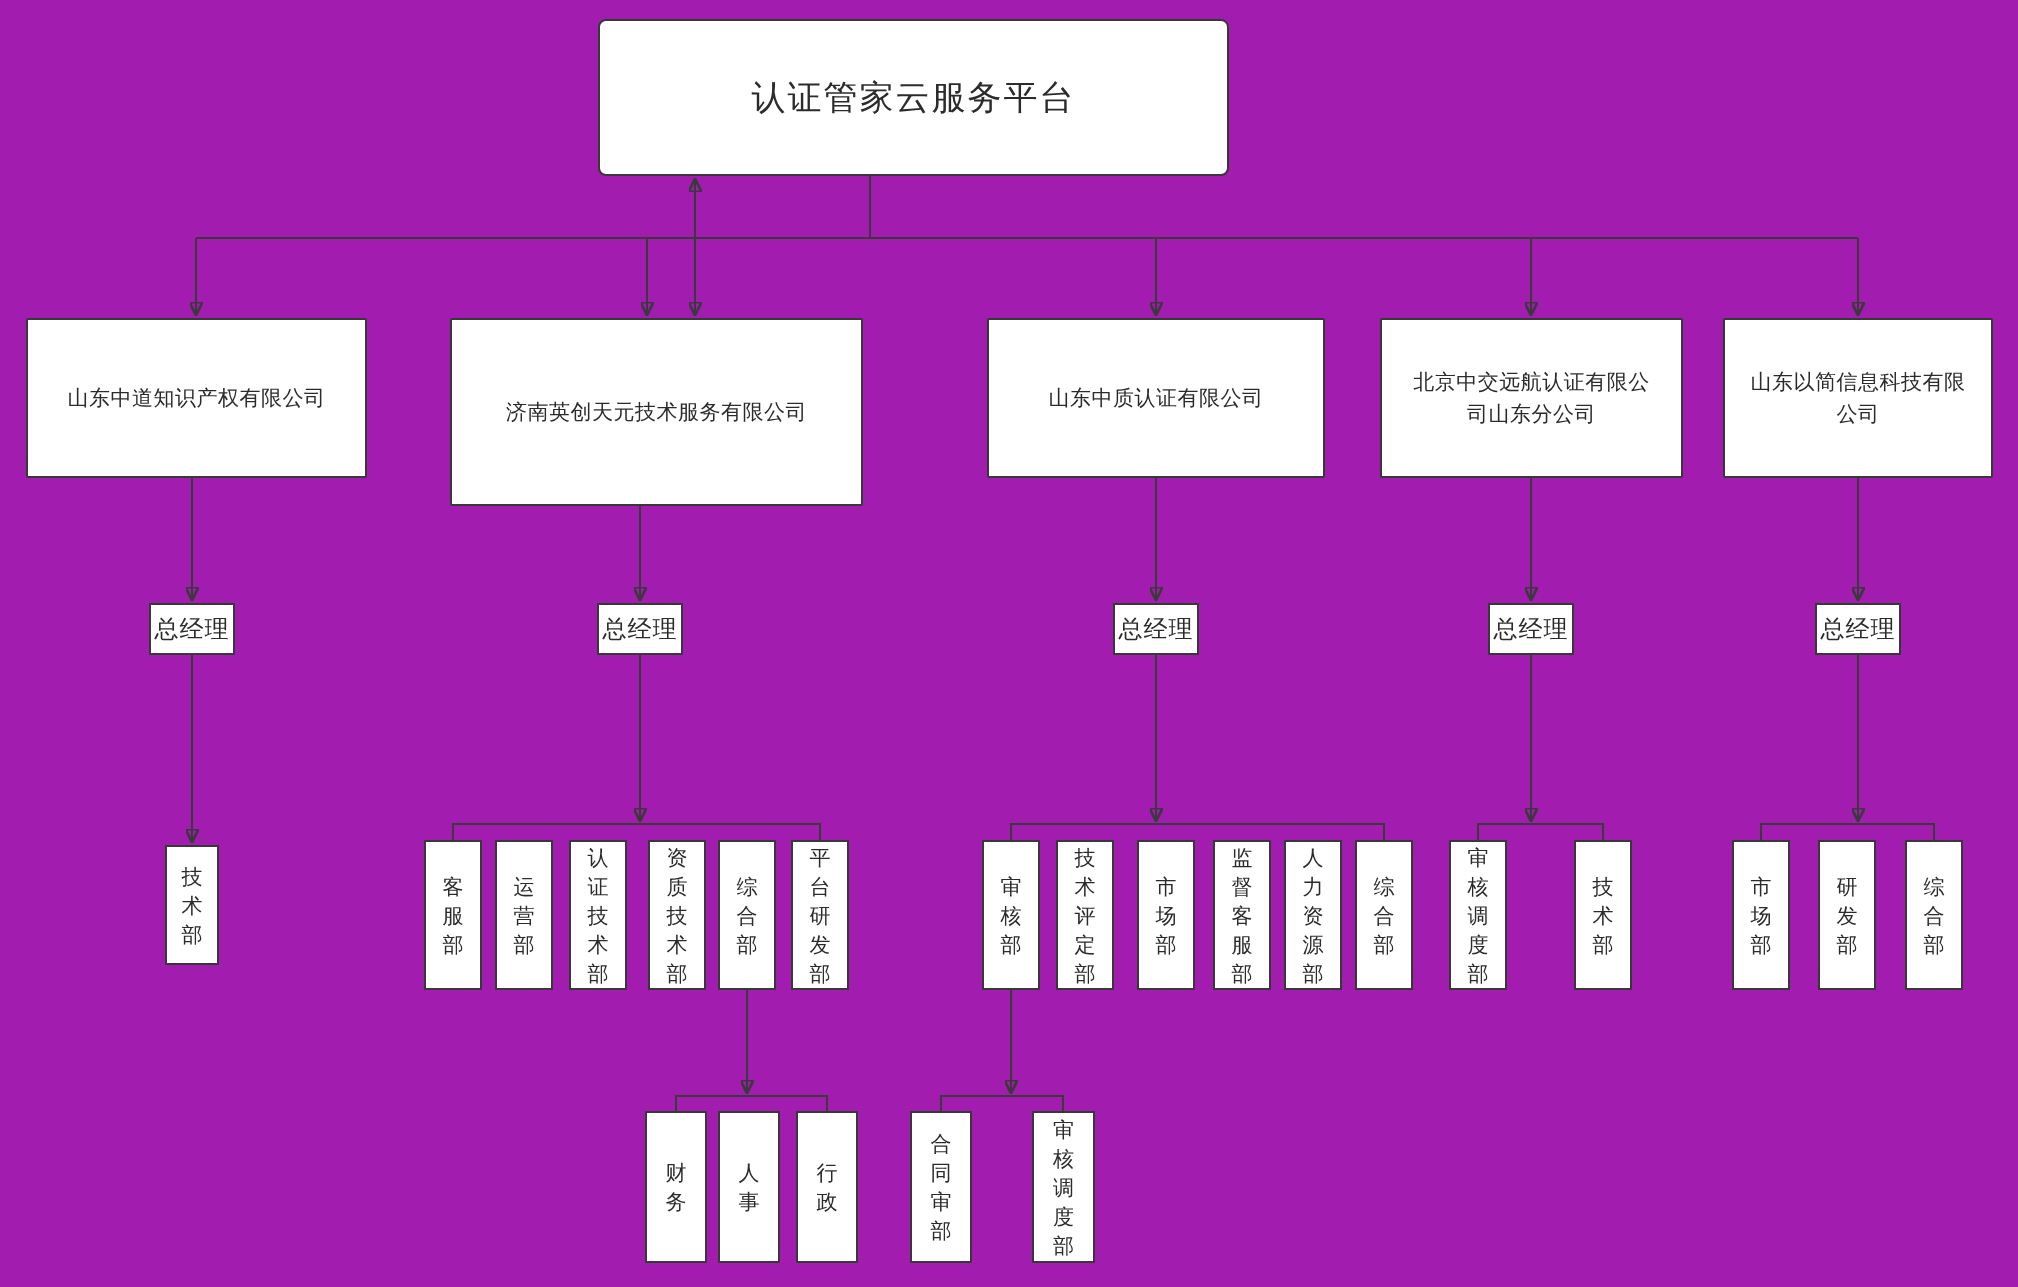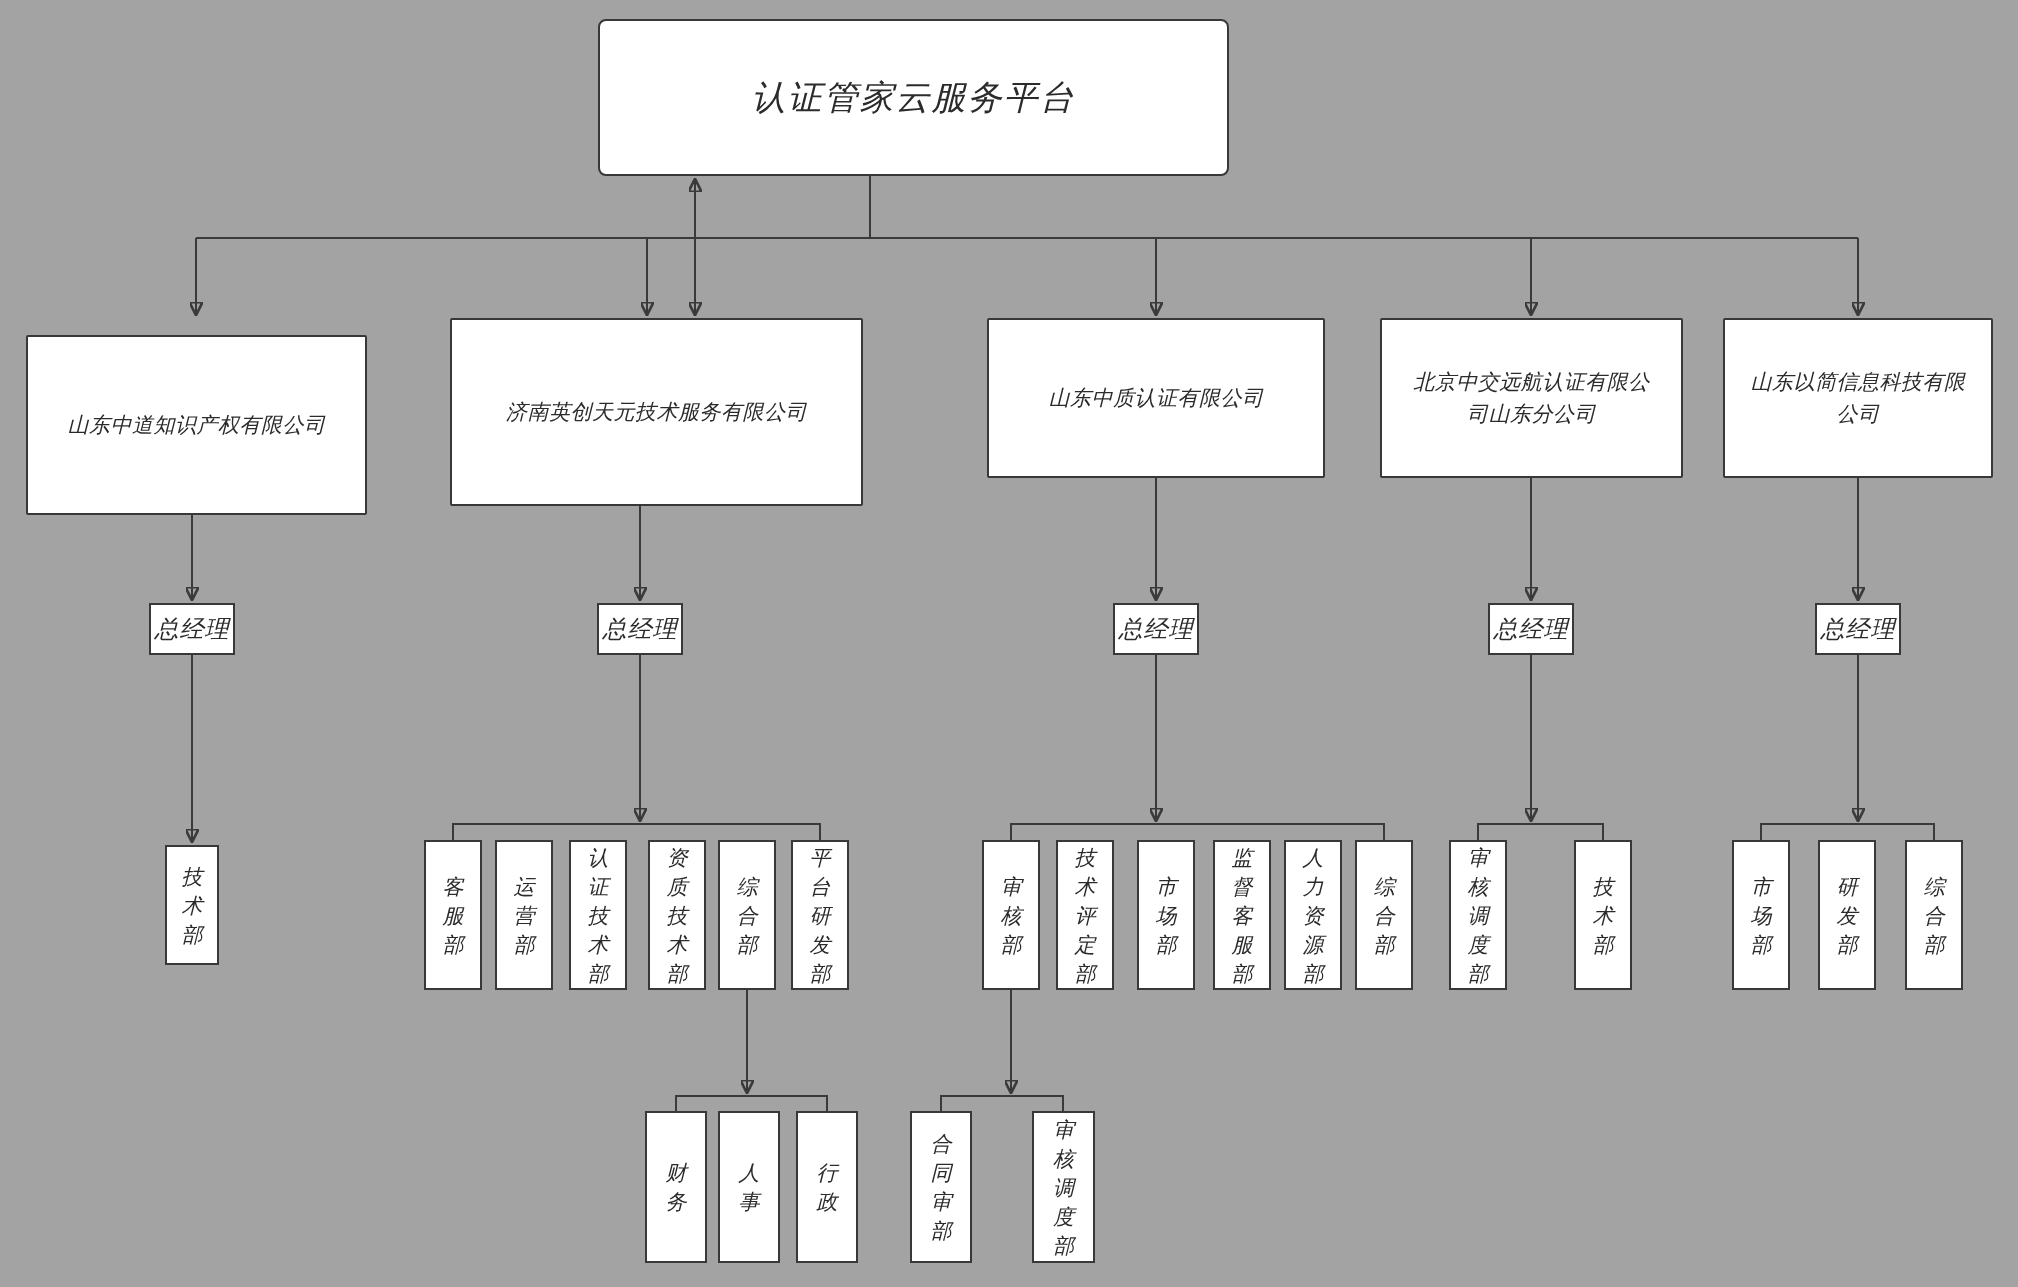--- a/index.html
+++ b/index.html
@@ -1,18 +1,18 @@
 <!DOCTYPE html>
 <html><head>
 <meta charset="utf-8">
 <style>
   html,body{margin:0;padding:0;background:#fbfbfb;}
   .canvas{
-    position:relative;width:2018px;height:1287px;background:#a3a3a3;
-    font-family:"Liberation Sans", sans-serif;color:#2b2b2b;overflow:hidden;font-style:italic;
+    position:relative;width:2018px;height:1287px;background:#a21caf;
+    font-family:"Liberation Sans", sans-serif;color:#2b2b2b;overflow:hidden;
   }
   .connectors{position:absolute;left:0;top:0;width:2018px;height:1287px;}
   .connectors path{stroke:#3a3a3a;stroke-width:2;fill:none;}
   .node{
     position:absolute;box-sizing:border-box;background:#ffffff;
     border:2px solid #383838;display:flex;align-items:center;justify-content:center;
     text-align:center;
   }
   .root{font-size:34px;letter-spacing:2px;border-radius:8px;}
   .company{font-size:21px;line-height:32px;letter-spacing:0.5px;border-radius:2px;}
@@ -60,21 +60,21 @@
 
     <path d="M747 990 V1092" marker-end="url(#arrow)"></path>
     <path d="M676 1111 V1096 H827 V1111"></path>
 
     <path d="M1011 990 V1092" marker-end="url(#arrow)"></path>
     <path d="M941 1111 V1096 H1063 V1111"></path>
   </svg>
 
   <div class="node root" style="left:598px;top:19px;width:631px;height:157px;">认证管家云服务平台</div>
 
-  <div class="node company" style="left:26px;top:335px;width:341px;height:180px;">山东中道知识产权有限公司</div>
+  <div class="node company" style="left:26px;top:318px;width:341px;height:160px;">山东中道知识产权有限公司</div>
   <div class="node company" style="left:450px;top:318px;width:413px;height:188px;">济南英创天元技术服务有限公司</div>
   <div class="node company" style="left:987px;top:318px;width:338px;height:160px;text-align:right;">山东中质认证有限公司</div>
   <div class="node company" style="left:1380px;top:318px;width:303px;height:160px;padding:0 28px;">北京中交远航认证有限公司山东分公司</div>
   <div class="node company" style="left:1723px;top:318px;width:270px;height:160px;padding:0 24px;">山东以简信息科技有限公司</div>
 
   <div class="node manager" style="left:149px;top:603px;width:86px;height:52px;">总经理</div>
   <div class="node manager" style="left:597px;top:603px;width:86px;height:52px;">总经理</div>
   <div class="node manager" style="left:1113px;top:603px;width:86px;height:52px;">总经理</div>
   <div class="node manager" style="left:1488px;top:603px;width:86px;height:52px;">总经理</div>
   <div class="node manager" style="left:1815px;top:603px;width:86px;height:52px;">总经理</div>

